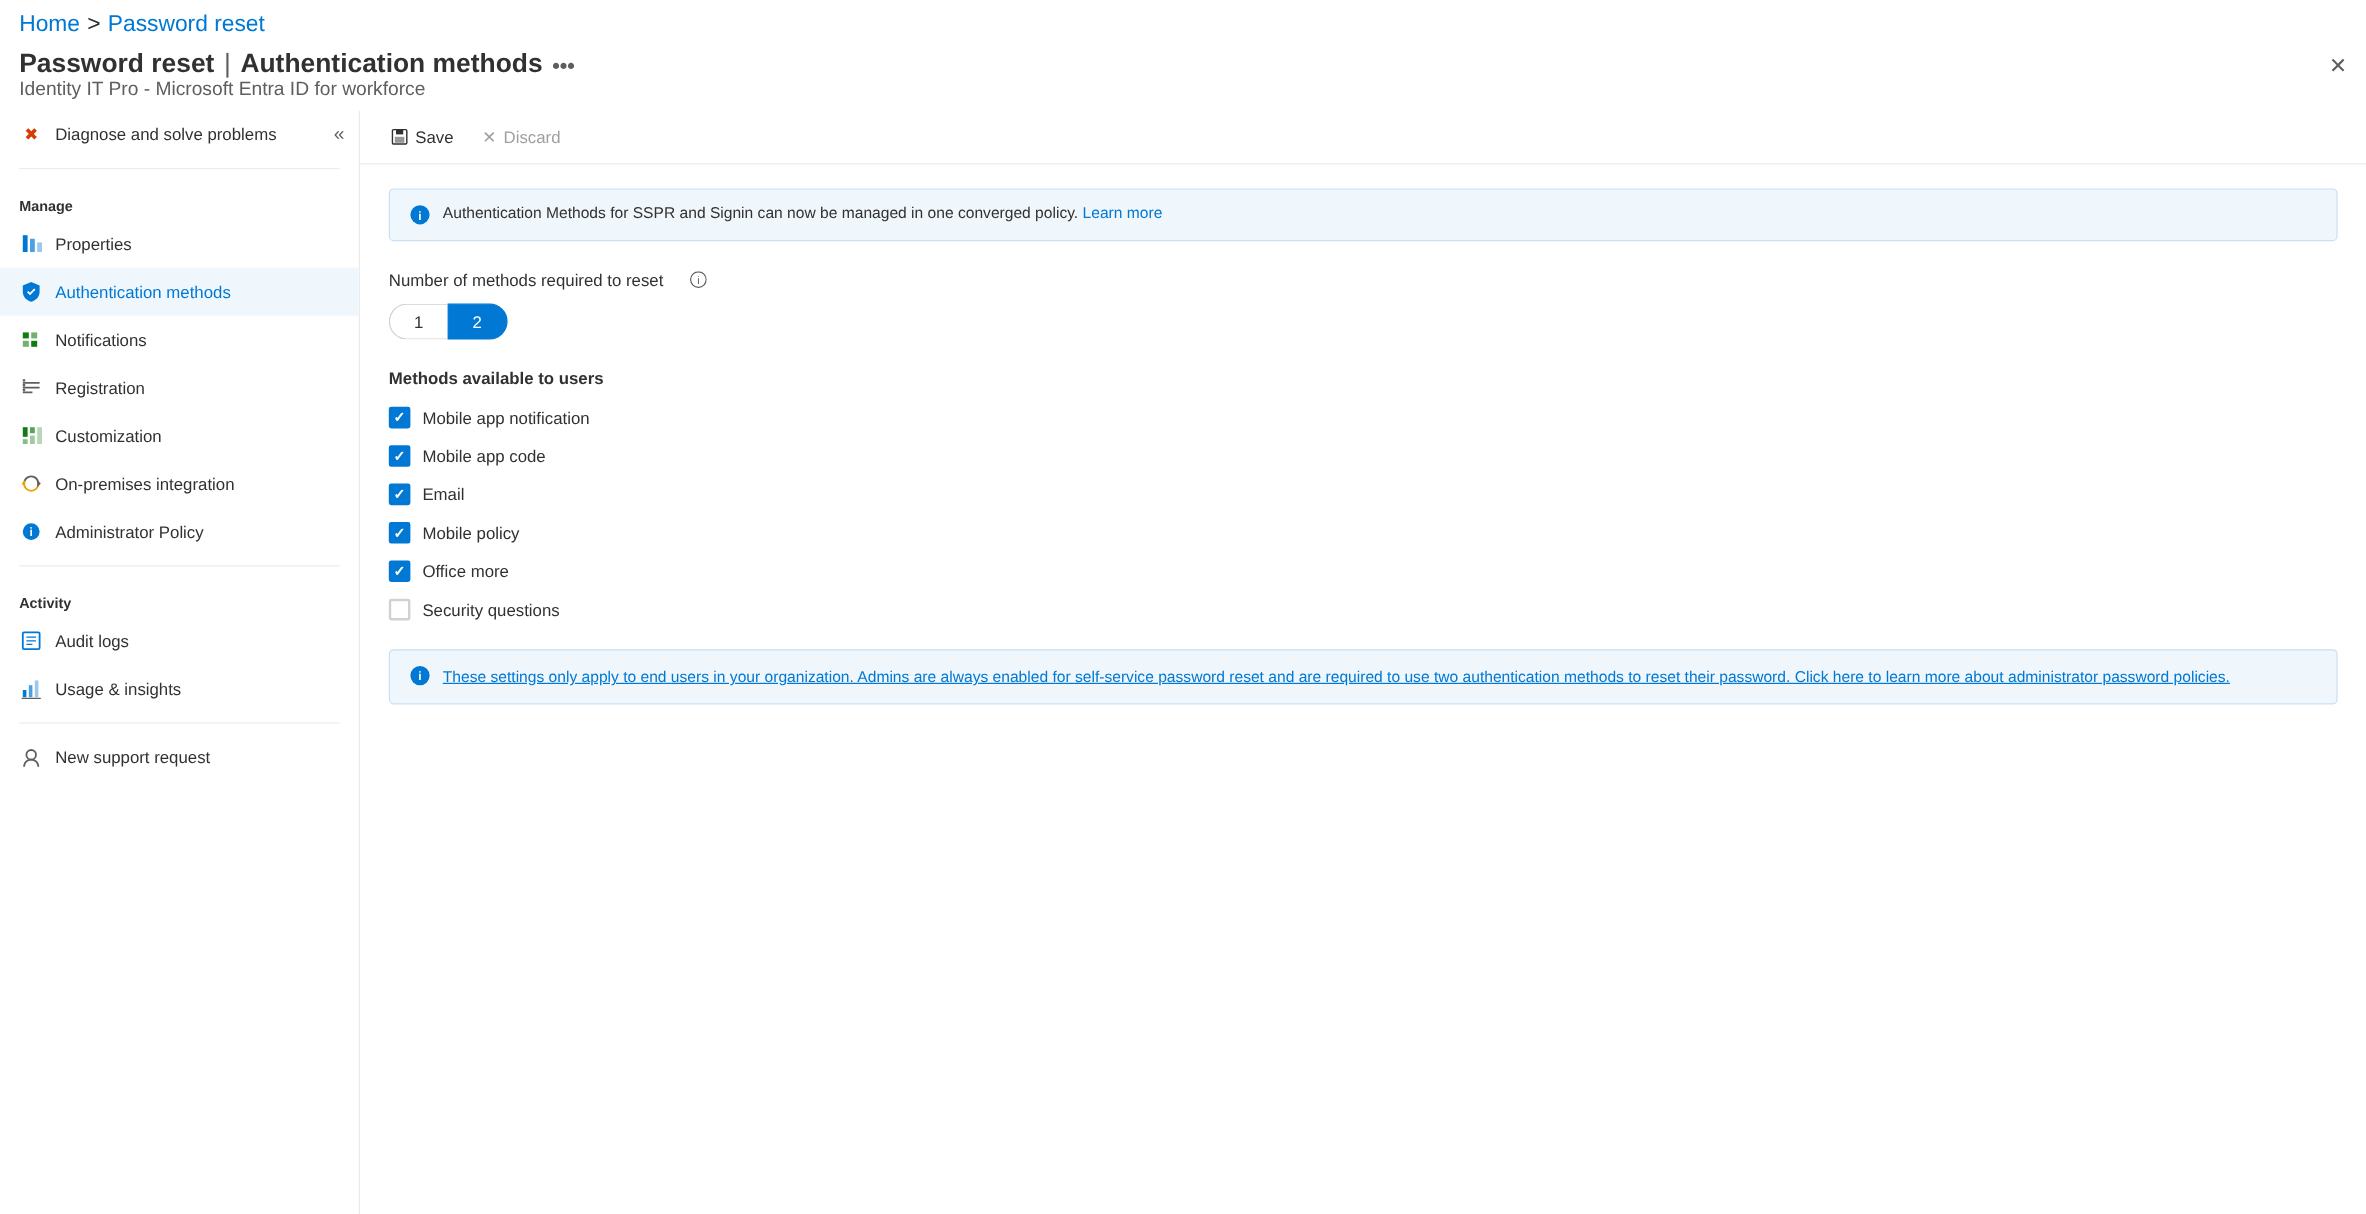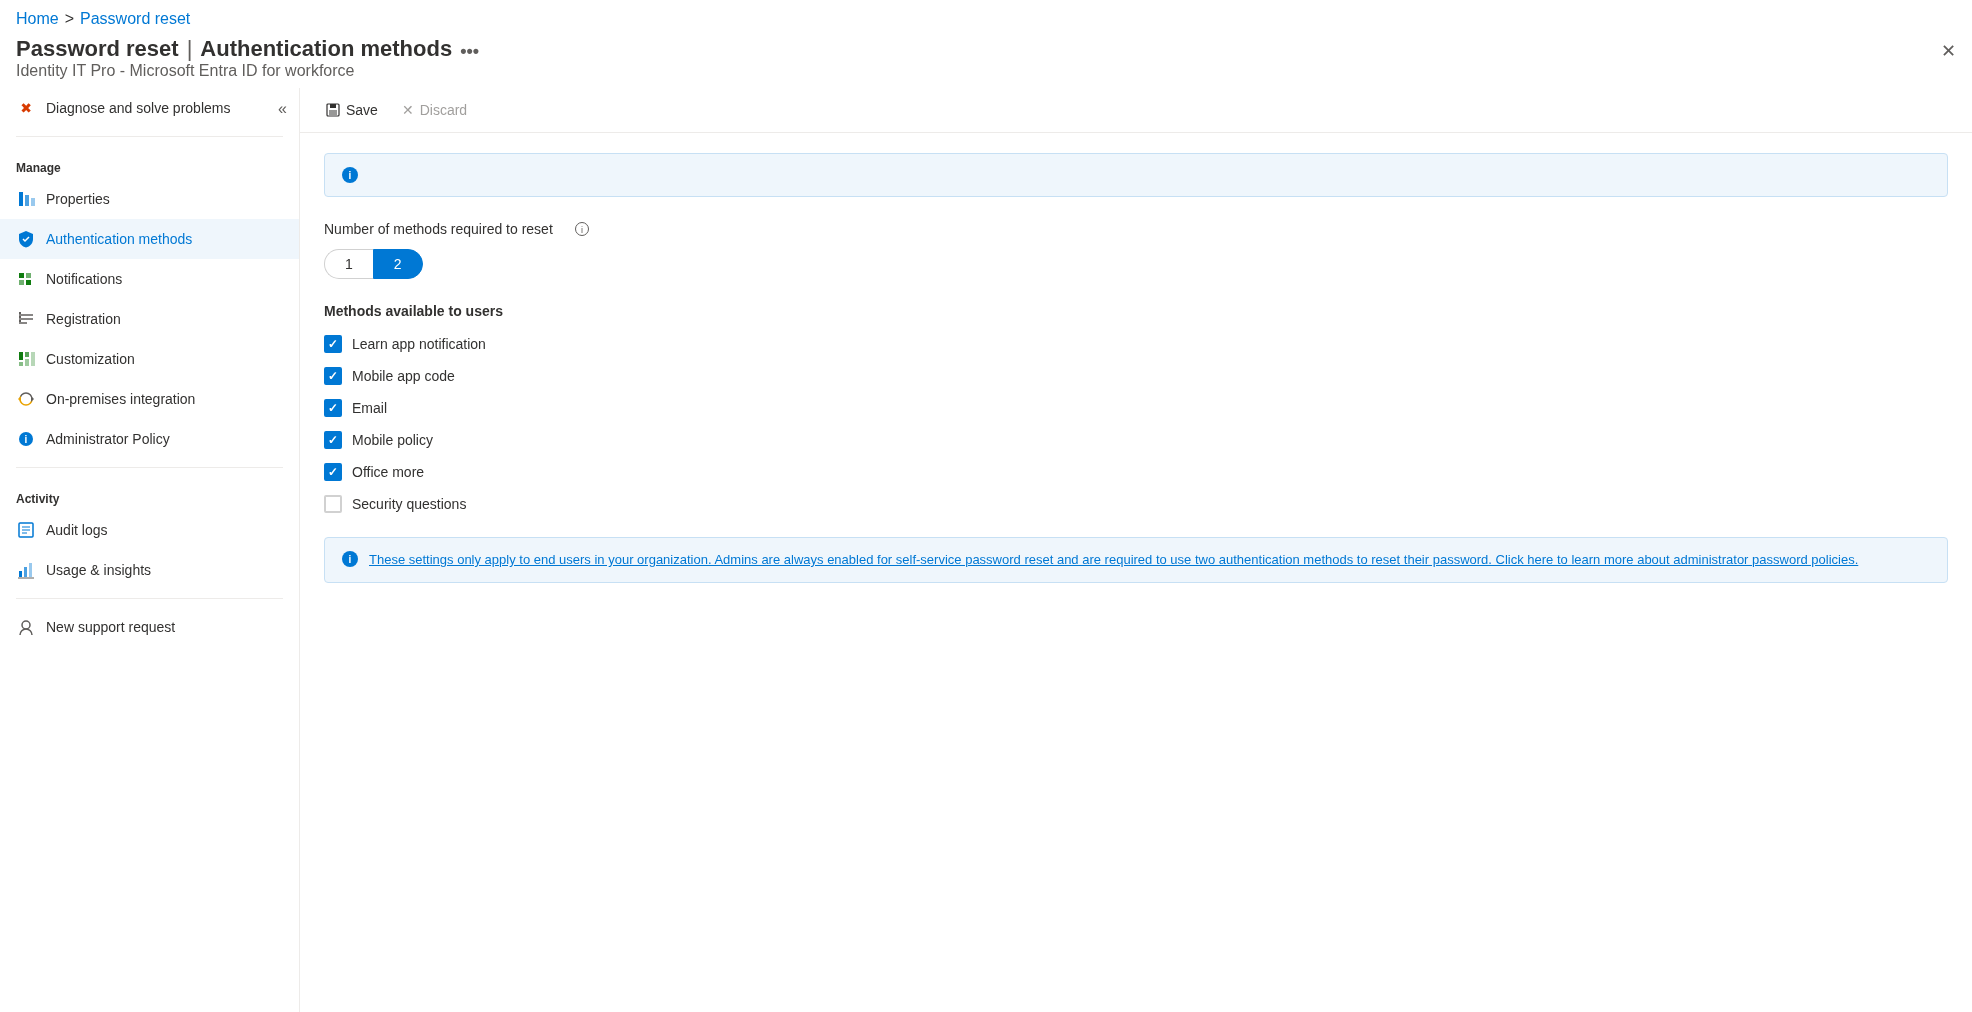--- a/index.html
+++ b/index.html
@@ -1,18 +1,18 @@
 <!DOCTYPE html>
 <html><head>
   <meta charset="utf-8">
   <style>
     * { box-sizing: border-box; margin: 0; padding: 0; }
     body { font-family: 'Segoe UI', Arial, sans-serif; font-size: 14px; color: #323130; background: #fff; display: flex; flex-direction: column; height: 100vh; overflow: hidden; }
     
-    .breadcrumb { display: flex; align-items: center; gap: 6px; padding: 10px 16px 4px; font-size: 16px; }
+    .breadcrumb { display: flex; align-items: center; gap: 6px; padding: 10px 16px 4px; font-size: 19px; }
     .breadcrumb a { color: #0078d4; text-decoration: none; }
     .breadcrumb-current { color: #0078d4; }
     
     .page-header { display: flex; align-items: flex-start; justify-content: space-between; padding: 4px 16px 8px; }
     .page-title-area { display: flex; flex-direction: column; }
     .page-title { font-size: 22px; font-weight: 600; color: #323130; display: flex; align-items: center; gap: 8px; }
     .page-title-sep { color: #605e5c; font-weight: 300; }
     .page-subtitle { font-size: 16px; color: #605e5c; margin-top: 0; }
     .more-icon { color: #605e5c; font-size: 18px; cursor: pointer; margin-top: 4px; }
     .close-icon { color: #605e5c; font-size: 18px; cursor: pointer; align-self: flex-start; margin-top: 4px; }
@@ -248,20 +248,24 @@
       </button>
     </div>
 
     <div class="content-body">
 
       <div class="info-banner">
         <svg width="18" height="18" viewBox="0 0 18 18" fill="none">
           <circle cx="9" cy="9" r="8" fill="#0078d4"></circle>
           <text x="9" y="13" text-anchor="middle" fill="white" font-size="10" font-weight="bold">i</text>
         </svg>
+        <div class="info-banner-text">
+          <span>Authentication Methods for SSPR and Signin can now be managed in one converged policy.</span>
+          <a href="#" class="info-banner-link">Learn more</a>
+        </div>
       </div>
 
       <div class="section-label">
         <span>Number of methods required to reset</span>
         <svg width="14" height="14" viewBox="0 0 14 14" fill="none">
           <circle cx="7" cy="7" r="6.5" fill="none" stroke="#605e5c" stroke-width="1"></circle>
           <text x="7" y="11" text-anchor="middle" fill="#605e5c" font-size="9">i</text>
         </svg>
       </div>
 
@@ -271,21 +275,21 @@
       </div>
 
       <div class="methods-label">Methods available to users</div>
 
       <div>
 
         <div class="checkbox-item">
           <div class="checkbox-box checked">
             <span class="checkbox-check">✓</span>
           </div>
-          <label class="checkbox-label">Learn app notification</label>
+          <label class="checkbox-label">Mobile app notification</label>
         </div>
 
         <div class="checkbox-item">
           <div class="checkbox-box checked">
             <span class="checkbox-check">✓</span>
           </div>
           <label class="checkbox-label">Mobile app code</label>
         </div>
 
         <div class="checkbox-item">

